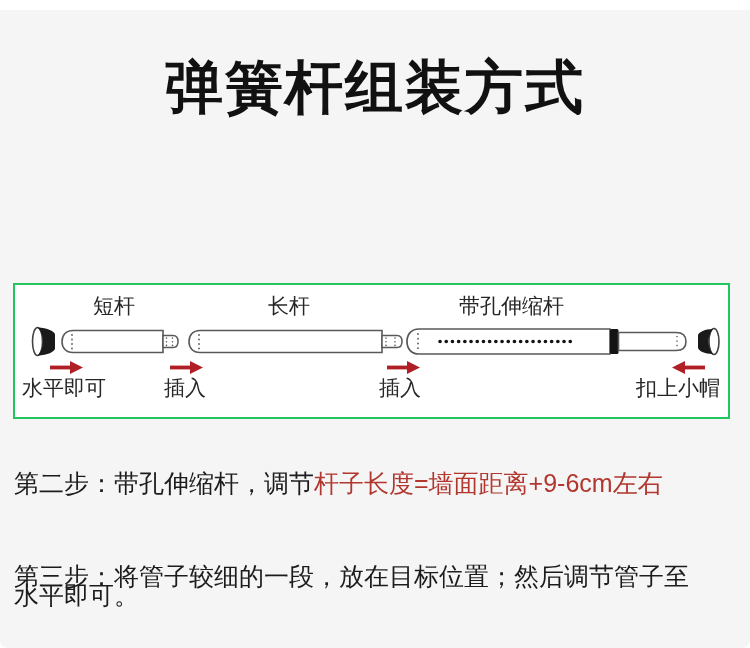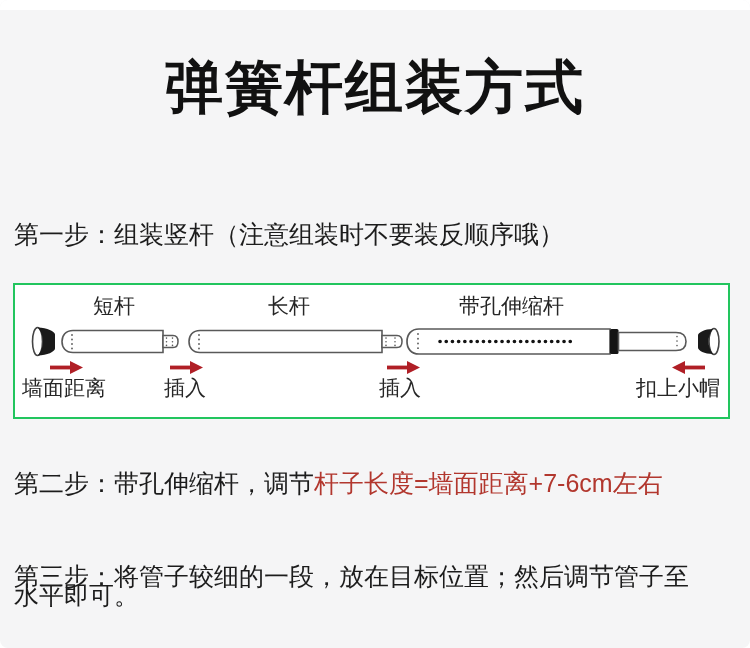--- a/index.html
+++ b/index.html
@@ -64,21 +64,20 @@
 </style>
 </head>
 <body>
 
 <div class="canvas">
 
   <div class="top-strip"></div>
 
   <h1 class="title">弹簧杆组装方式</h1>
 
-  <p class="step step1">第一步：组装竖杆（注意组装时不要装反顺序哦）</p>
 
   <div class="diagram">
     <svg width="713" height="132" viewBox="0 0 713 132">
 
       <g>
         <ellipse cx="22.5" cy="56.5" rx="5" ry="14" fill="#ffffff" stroke="#444444" stroke-width="1.6"></ellipse>
         <path d="M23 42.5 C32 42.5 40 46.5 40 49.5 L40 63.5 C40 66.5 32 70.5 23 70.5 C26.5 65.5 28 61.5 28 56.5 C28 51.5 26.5 47.5 23 42.5 Z" fill="#1a1a1a"></path>
       </g>
 
       <g fill="#ffffff" stroke="#595959">
@@ -128,24 +127,24 @@
           <line x1="690" y1="82.5" x2="668" y2="82.5" stroke-width="3.8"></line>
           <path d="M670 76 L657 82.5 L670 89 Z" stroke="none"></path>
         </g>
       </g>
     </svg>
 
     <span class="dlabel" style="left:78px;  top:9px;">短杆</span>
     <span class="dlabel" style="left:253px; top:9px;">长杆</span>
     <span class="dlabel" style="left:444px; top:9px;">带孔伸缩杆</span>
 
-    <span class="dlabel" style="left:7px;   top:91px;">墙面距离</span>
+    <span class="dlabel" style="left:7px;   top:91px;">水平即可</span>
     <span class="dlabel" style="left:149px; top:91px;">插入</span>
     <span class="dlabel" style="left:364px; top:91px;">插入</span>
     <span class="dlabel" style="left:621px; top:91px;">扣上小帽</span>
   </div>
 
-  <p class="step step2"><span>第二步：带孔伸缩杆，调节</span><span class="red">杆子长度=墙面距离+7-6cm左右</span></p>
+  <p class="step step2"><span>第二步：带孔伸缩杆，调节</span><span class="red">杆子长度=墙面距离+9-6cm左右</span></p>
 
   <p class="step step3-l1">第三步：将管子较细的一段，放在目标位置；然后调节管子至</p>
   <p class="step step3-l2">水平即可。</p>
 
 </div>
 
 </body></html>

